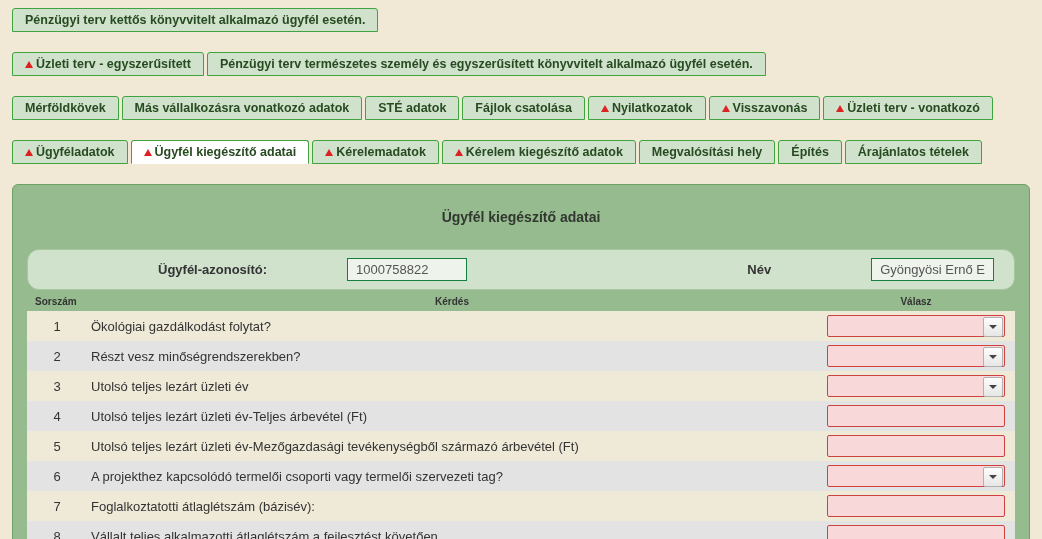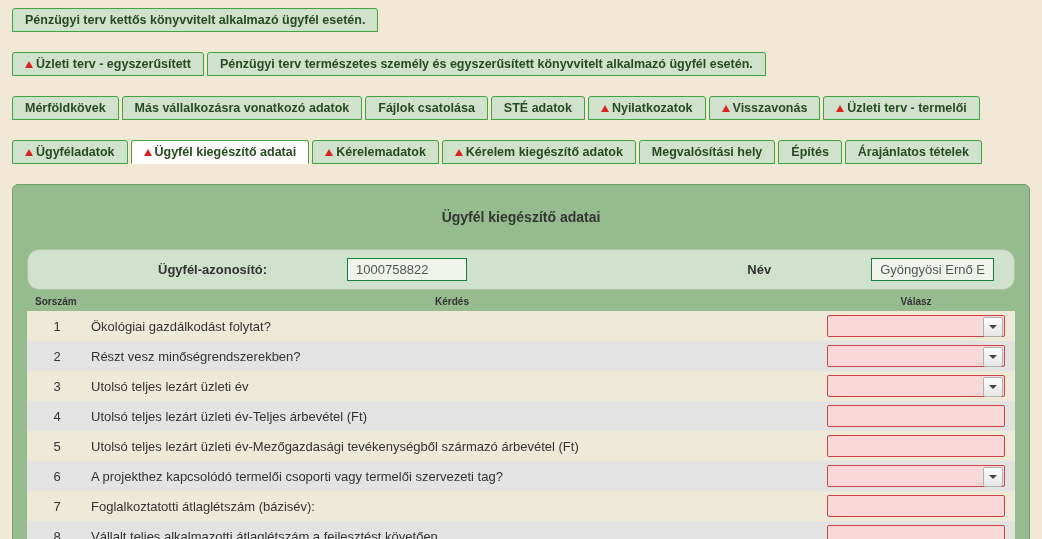--- a/index.html
+++ b/index.html
@@ -144,36 +144,36 @@
       </div>
     </div>
   <div class="tab-row" id="tabrow3">
       <div class="tab wide">
         <span>Mérföldkövek</span>
       </div>
       <div class="tab wide">
         <span>Más vállalkozásra vonatkozó adatok</span>
       </div>
       <div class="tab wide">
+        <span>STÉ adatok</span>
+      </div>
+      <div class="tab wide">
         <span>Fájlok csatolása</span>
       </div>
       <div class="tab wide">
-        <span>STÉ adatok</span>
-      </div>
-      <div class="tab wide">
         <span class="tri"></span>
         <span>Nyilatkozatok</span>
       </div>
       <div class="tab wide">
         <span class="tri"></span>
         <span>Visszavonás</span>
       </div>
       <div class="tab wide">
         <span class="tri"></span>
-        <span>Üzleti terv - termelői</span>
+        <span>Üzleti terv - vonatkozó</span>
       </div>
     </div>
   <div class="tab-row" id="tabrow4">
       <div class="tab wide">
         <span class="tri"></span>
         <span>Ügyféladatok</span>
       </div>
       <div class="tab wide active">
         <span class="tri"></span>
         <span>Ügyfél kiegészítő adatai</span>

